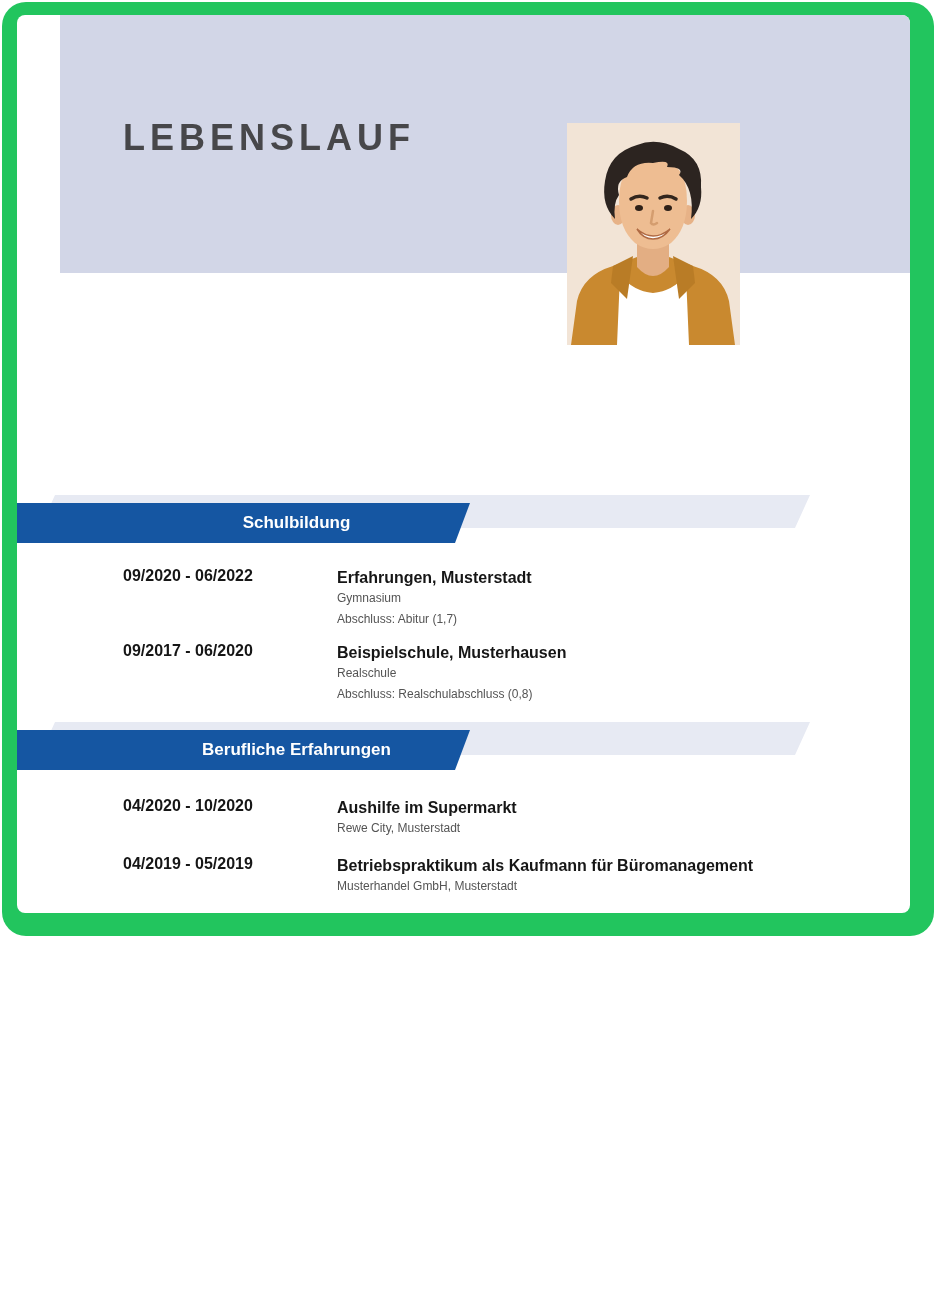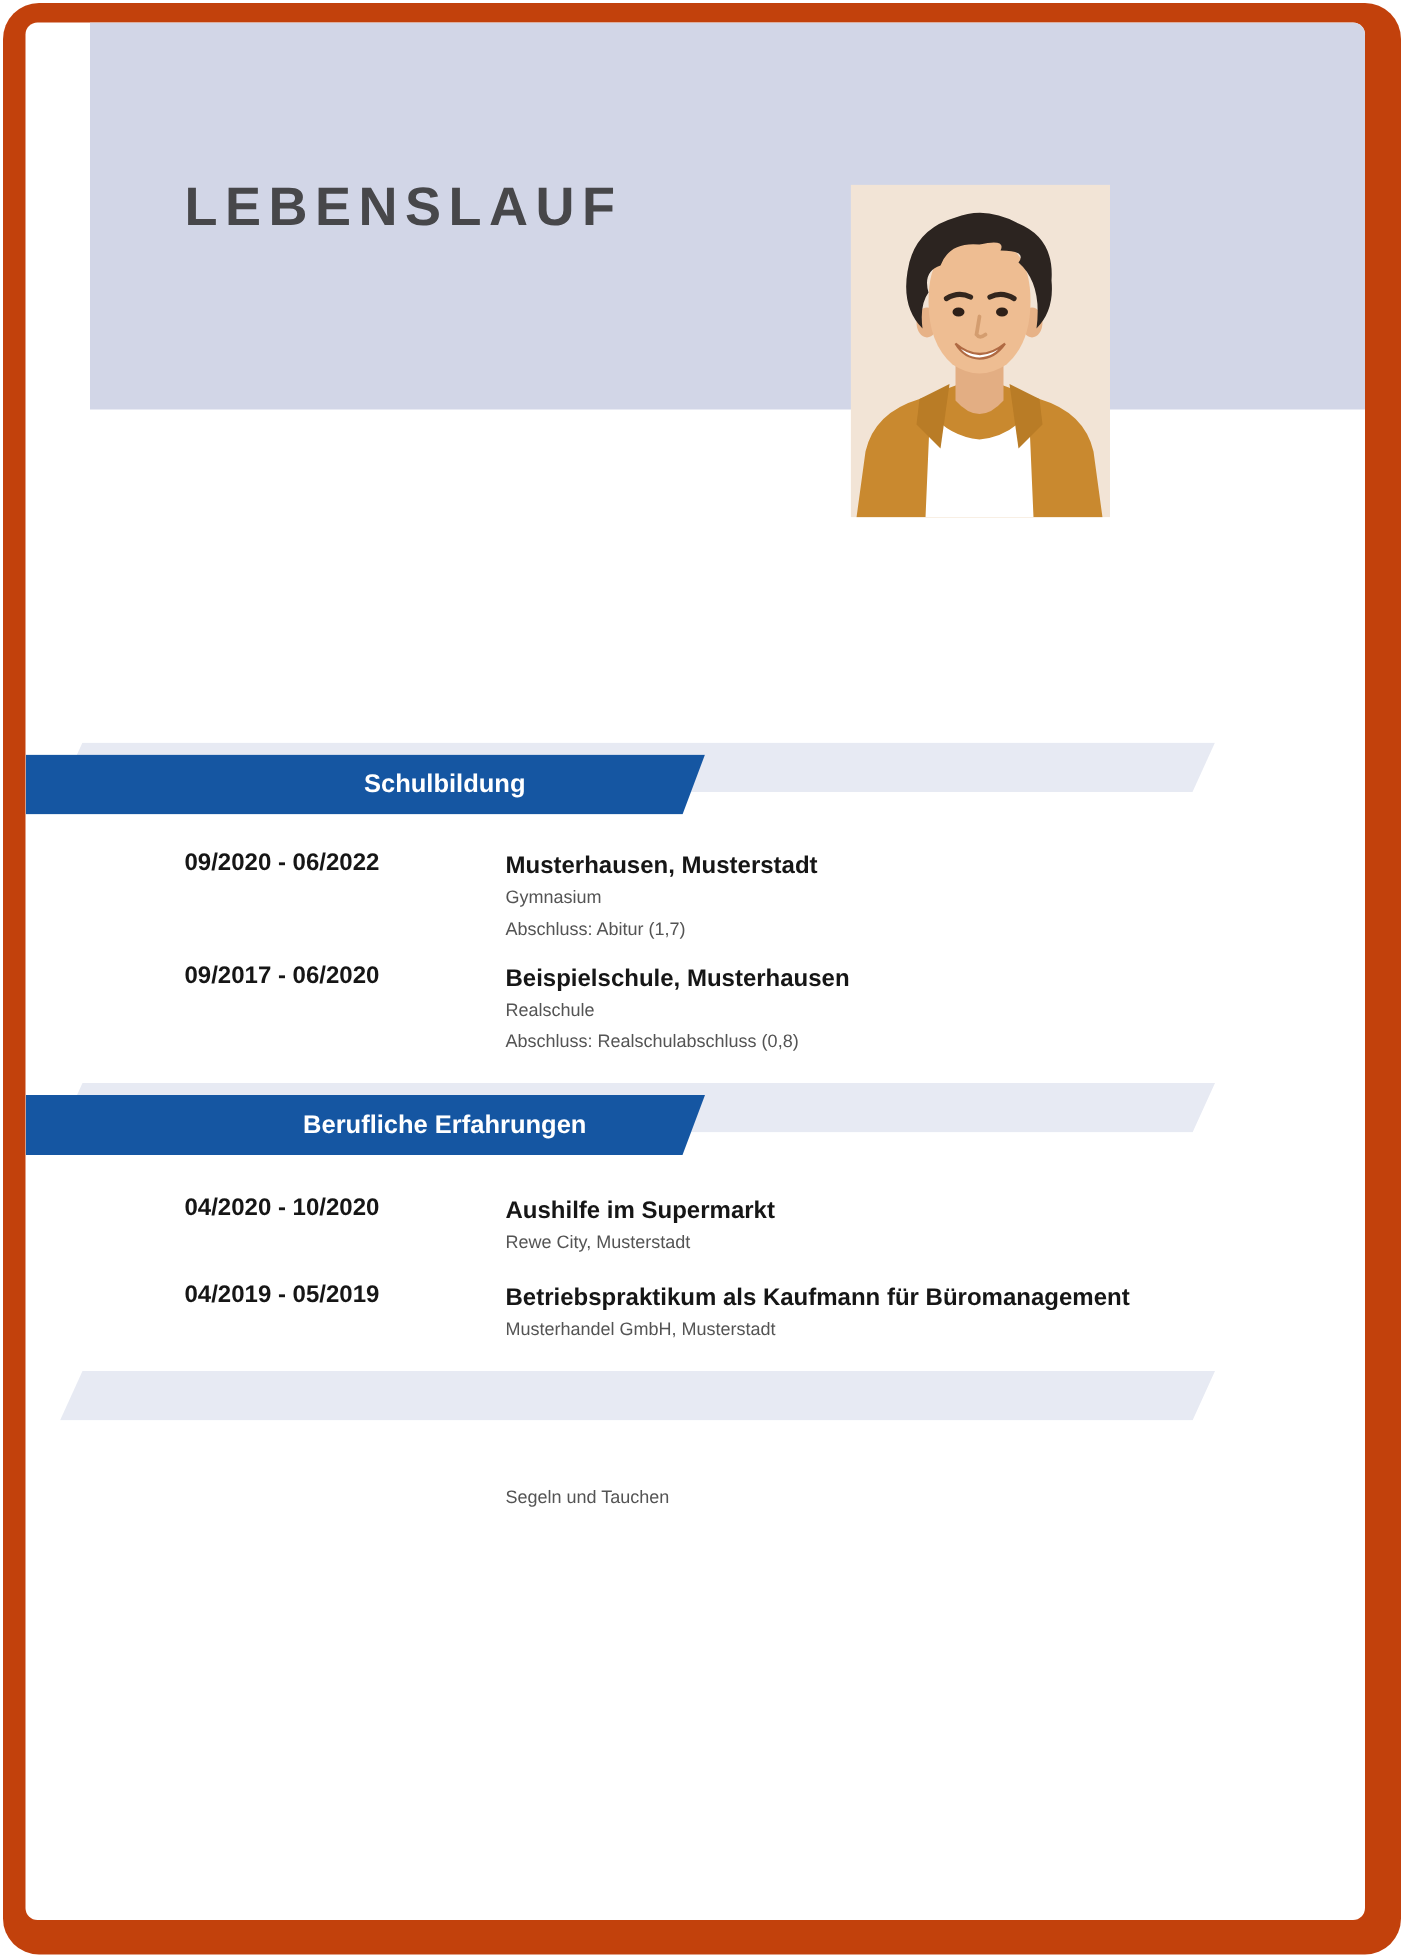--- a/index.html
+++ b/index.html
@@ -1,19 +1,19 @@
 <!DOCTYPE html>
 <html><head>
 <meta charset="utf-8">
 <style>
   html,body{margin:0;padding:0;background:#ffffff;}
   body{width:936px;height:1305px;position:relative;font-family:"Liberation Sans",sans-serif;}
 
-  .frame{position:absolute;left:2px;top:2px;width:932px;height:1301px;
-         background:#c2410c;border-radius:24px;}
+  .frame{position:absolute;left:2px;top:2px;width:932px;height:934px;
+         background:#22c55e;border-radius:24px;}
   .page{position:absolute;left:15px;top:13px;right:24px;bottom:23px;
         background:#ffffff;border-radius:8px;overflow:hidden;}
 
   
   .header-block{position:absolute;left:43px;right:0;top:0;height:258px;background:#d2d6e7;}
   .doc-title{position:absolute;left:106px;top:102px;font-size:36px;font-weight:bold;
              letter-spacing:5px;color:#47474a;}
 
   
   .photo{position:absolute;left:550px;top:108px;width:173px;height:222px;overflow:hidden;}
@@ -83,21 +83,21 @@
 
 
     <div class="banner-gray" style="top:480px"></div>
     <div class="banner-blue" style="top:488px">
       <div class="label">Schulbildung</div>
     </div>
 
     <div class="entry" style="top:552px">
       <div class="period">09/2020 - 06/2022</div>
       <div class="desc">
-        <div class="etitle">Musterhausen, Musterstadt</div>
+        <div class="etitle">Erfahrungen, Musterstadt</div>
         <div class="eline">Gymnasium</div>
         <div class="eline">Abschluss: Abitur (1,7)</div>
       </div>
     </div>
 
     <div class="entry" style="top:627px">
       <div class="period">09/2017 - 06/2020</div>
       <div class="desc">
         <div class="etitle">Beispielschule, Musterhausen</div>
         <div class="eline">Realschule</div>

